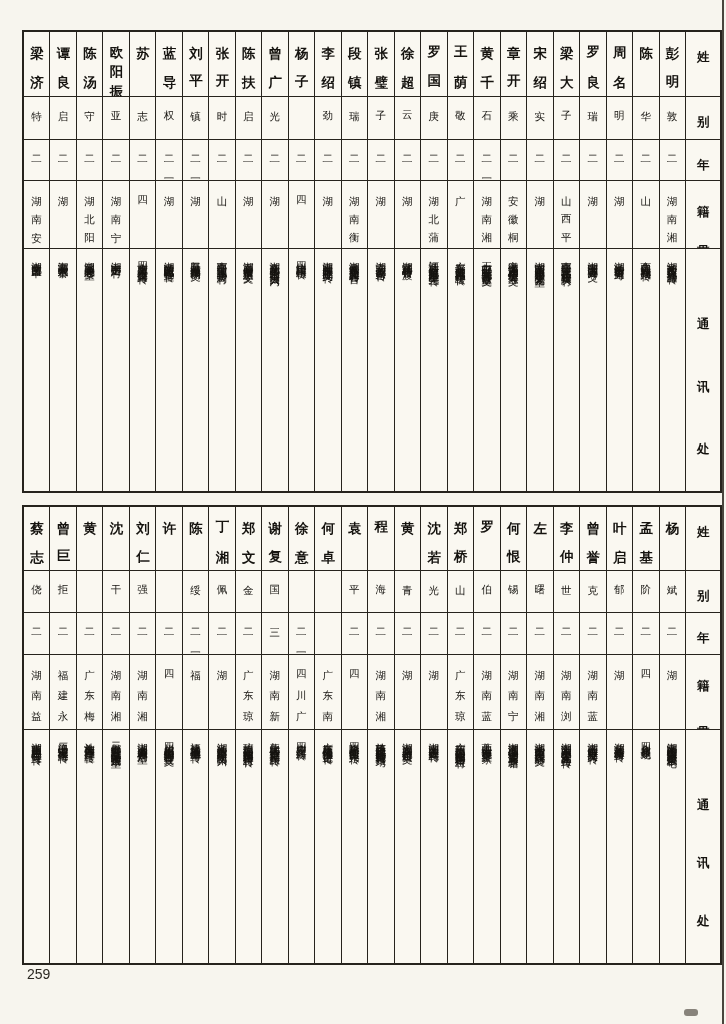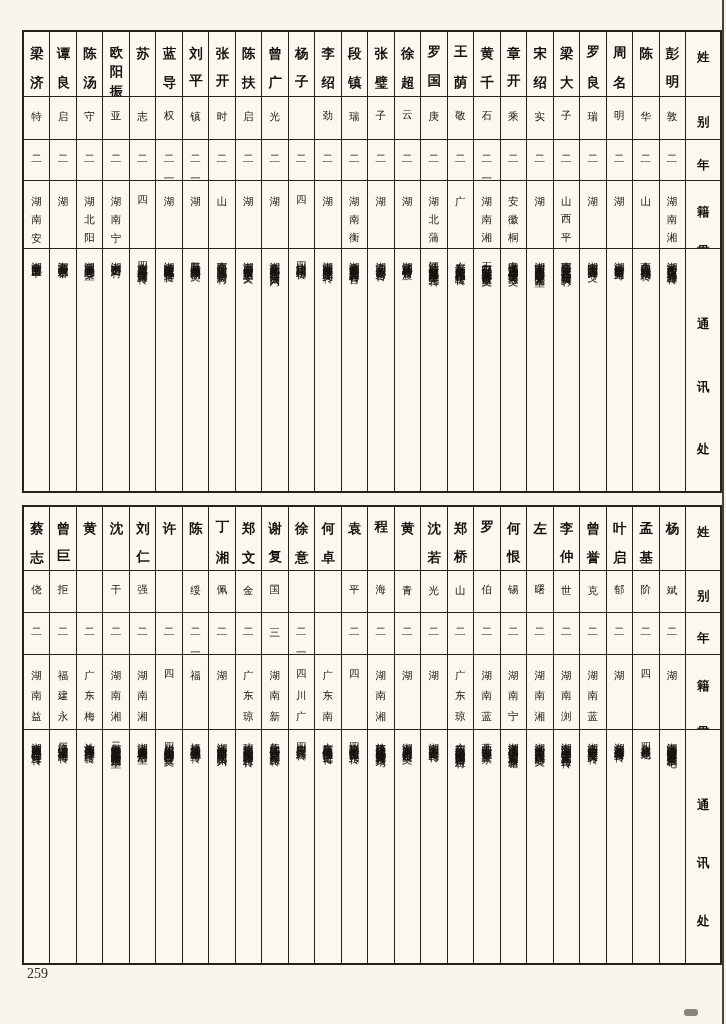--- a/index.html
+++ b/index.html
@@ -1,20 +1,20 @@
 <!DOCTYPE html>
 <html><head>
 <meta charset="utf-8">
 <style>
   html,body{margin:0;padding:0;}
   .page{position:relative;width:726px;height:1024px;background:#f7f5ee;overflow:hidden;
         font-family:"DejaVu Sans",sans-serif;color:#15130f;}
   .edge{position:absolute;right:2px;top:0;width:2px;height:1024px;background:#4a463e;}
   .smudge{position:absolute;right:28px;bottom:8px;width:14px;height:7px;background:#6b675e;border-radius:3px;opacity:.8;}
-  .pageno{position:absolute;left:27px;top:966px;font-family:Liberation Serif, serif;font-size:14px;color:#2b2821;}
+  .pageno{position:absolute;left:27px;top:966px;font-family:Liberation Sans, sans-serif;font-size:14px;color:#2b2821;}
   .tbl{position:absolute;left:22px;width:700px;border:2px solid #26231d;box-sizing:border-box;
        display:flex;background:#faf8f1;}
   #t1{top:30px;height:463px;}
   #t2{top:505px;height:460px;}
   .col{flex:1 1 0;display:flex;flex-direction:column;border-left:1px solid #26231d;min-width:0;}
   .col:first-child{border-left:none;}
   .col.hdrcol{flex:0 0 34px;}
   .cell{display:flex;justify-content:center;border-top:1px solid #26231d;overflow:hidden;box-sizing:border-box;}
   .col .cell:first-child{border-top:none;}
   .vt{writing-mode:vertical-rl;text-orientation:upright;line-height:1;display:block;box-sizing:border-box;}

